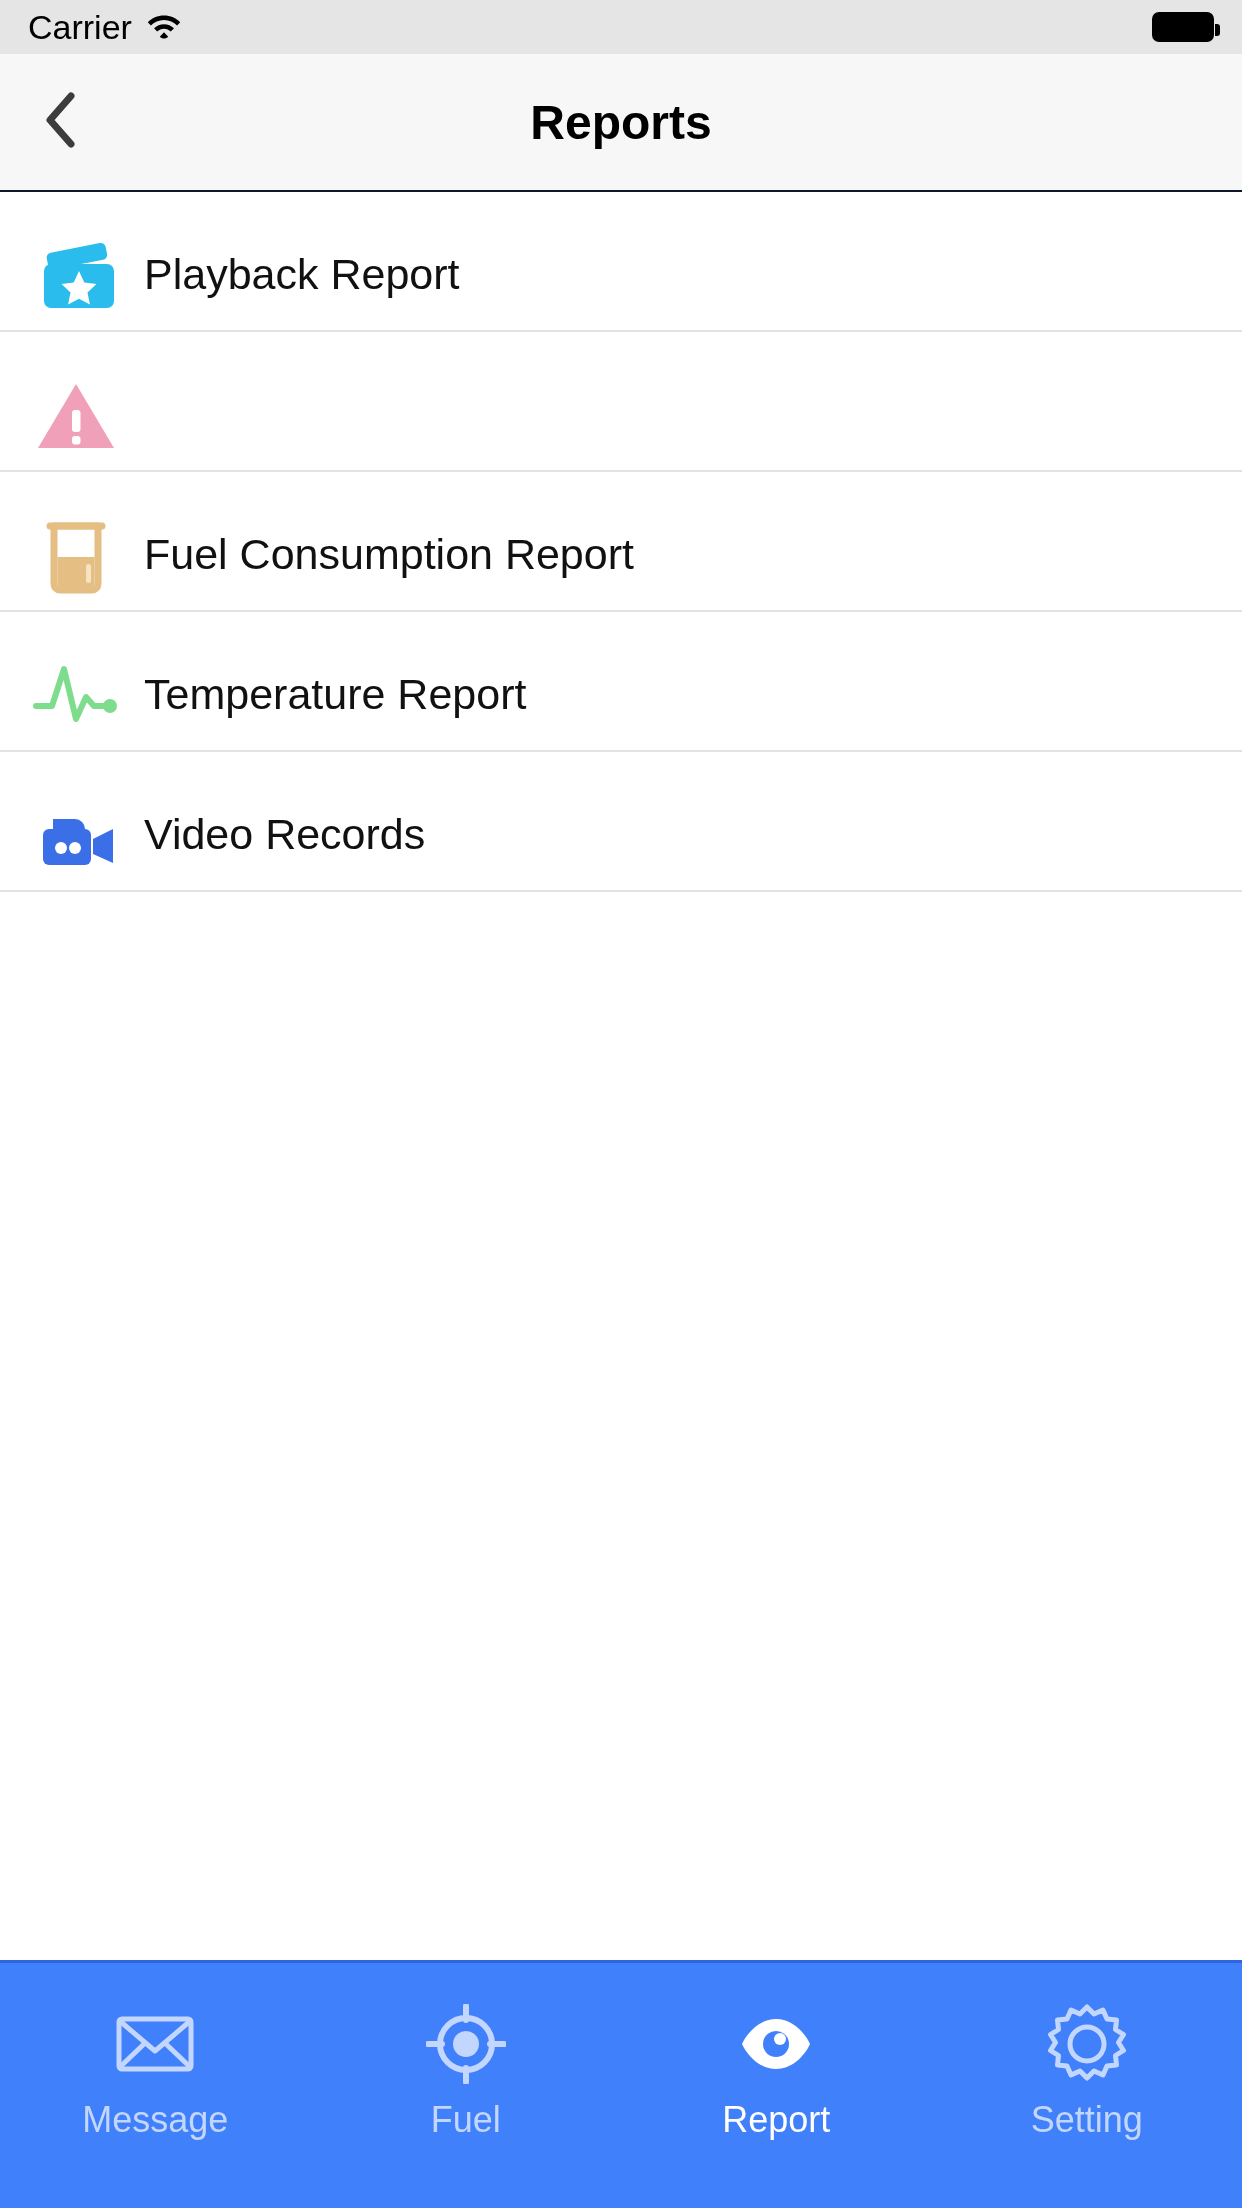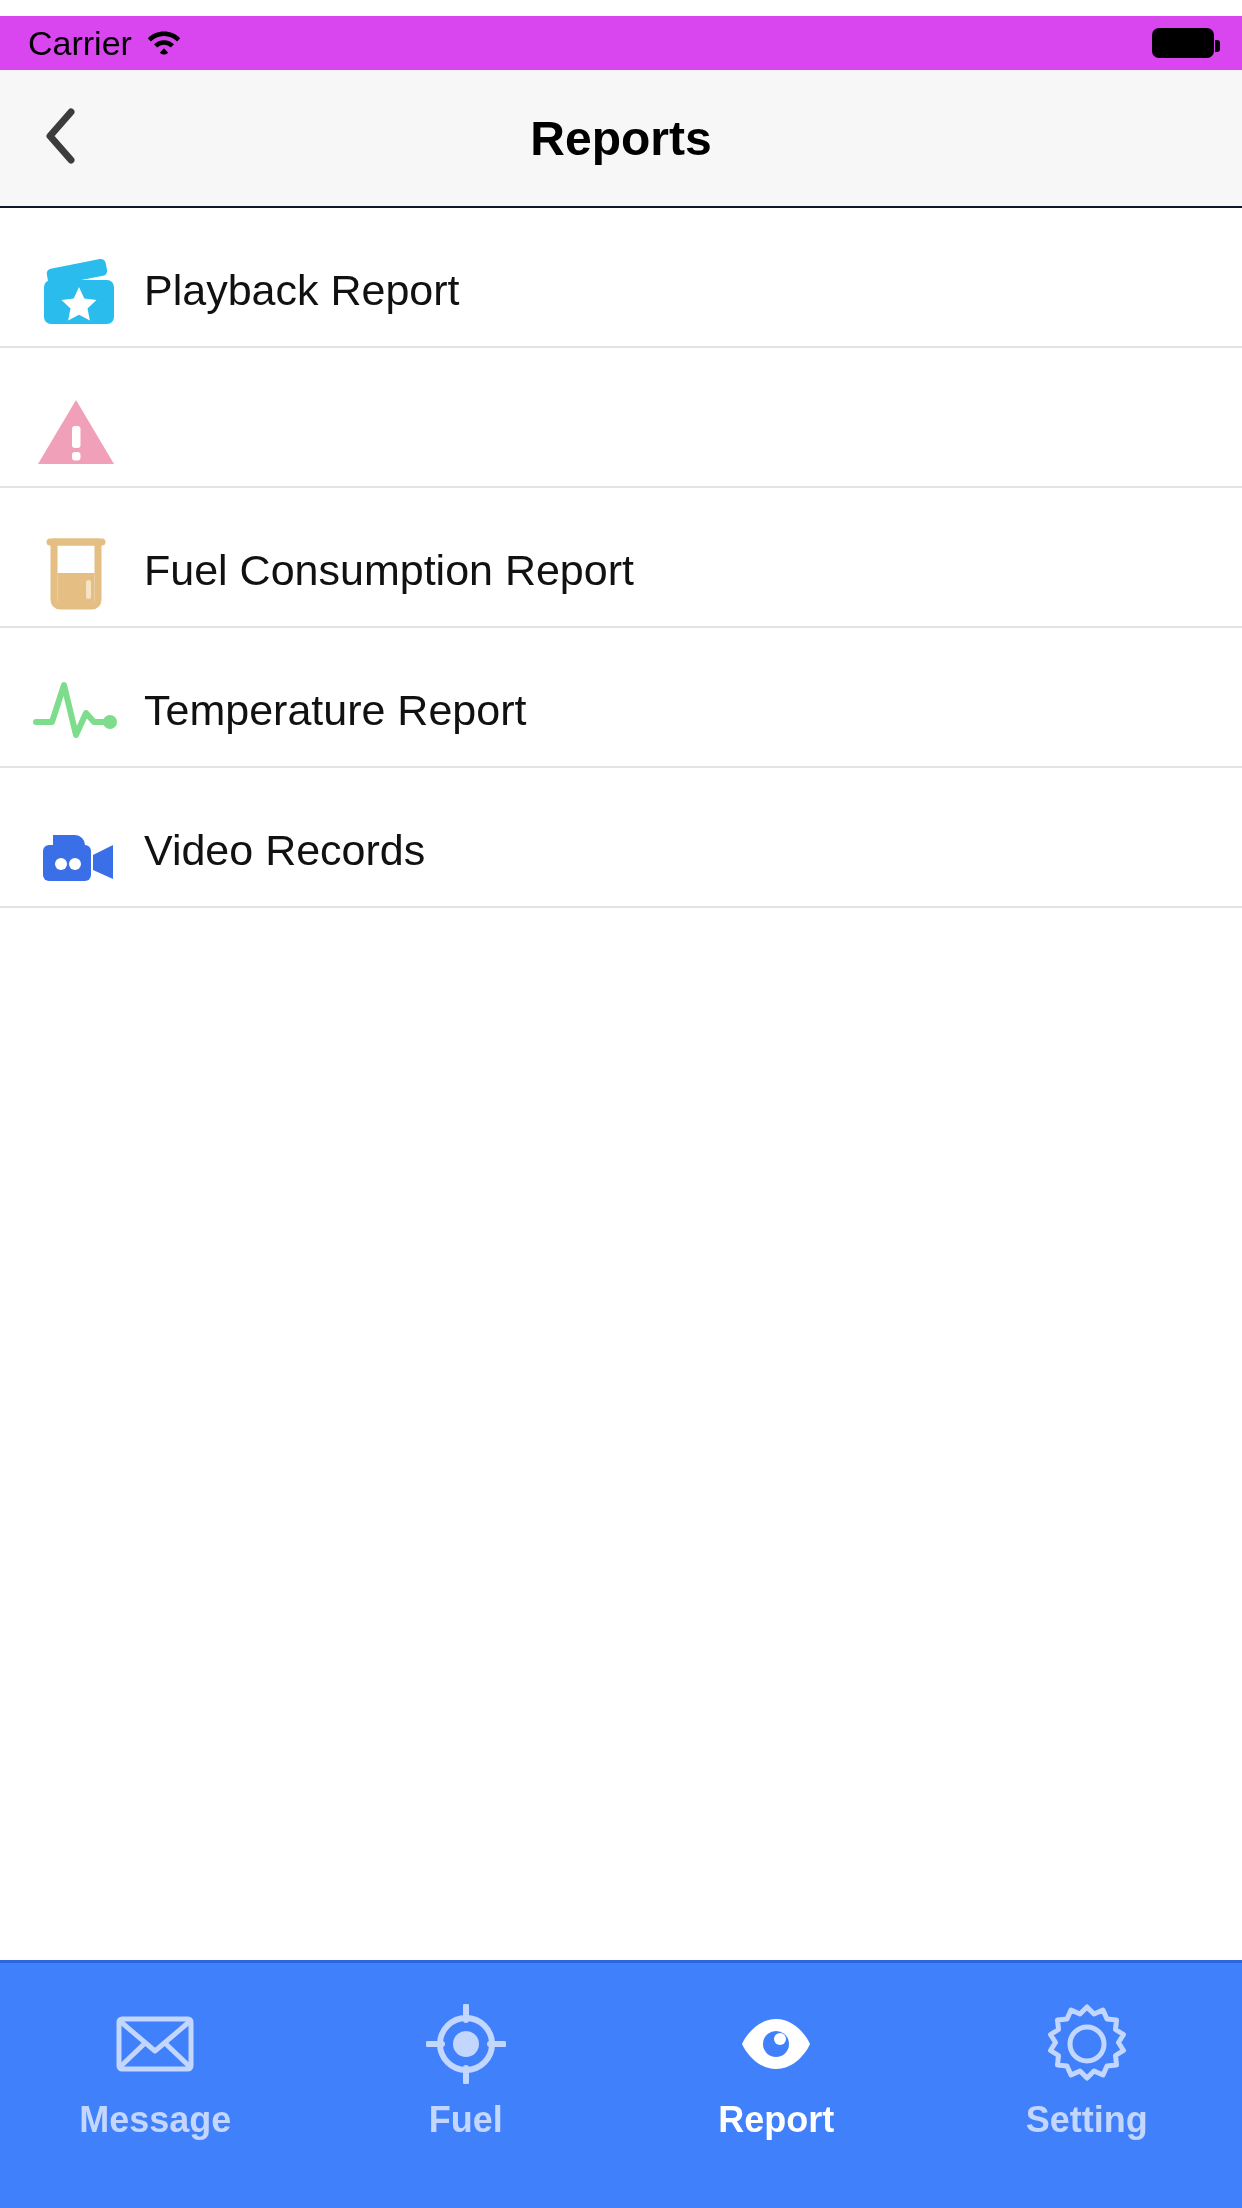--- a/index.html
+++ b/index.html
@@ -13,26 +13,25 @@
   .phone {
     position: relative;
     width: 1242px; height: 2208px;
     display: flex; flex-direction: column;
     background: #ffffff;
   }
 
   
   .statusbar {
     height: 54px;
-    background: #d946ef;
+    background: #e5e5e5;
     display: flex; align-items: center;
     position: relative;
     flex: 0 0 auto;
     padding: 16px 28px;
-    margin-top: 16px;
   }
   .sb-left { display: flex; align-items: center; gap: 14px; }
   .sb-carrier { font-size: 34px; color: #000; letter-spacing: 0px; }
   .sb-wifi { display: block; }
   .sb-time {
     position: absolute; left: 0; right: 0;
     text-align: center;
     font-size: 34px; font-weight: bold; color: #000;
     pointer-events: none;
   }
@@ -103,21 +102,20 @@
     display: flex;
     flex: 0 0 auto;
   }
   .tab {
     flex: 1 1 0;
     display: flex; flex-direction: column;
     align-items: center; justify-content: center;
     gap: 16px;
     cursor: pointer;
     padding-bottom: 26px;
-    font-weight: bold;
   }
   .tab-icon { height: 78px; display: flex; align-items: center; justify-content: center; }
   .tab-label { font-size: 36px; color: #C3D6FD; }
   .tab.active .tab-label { color: #ffffff; }
 </style>
 </head>
 <body>
 
 <div class="phone">
 

